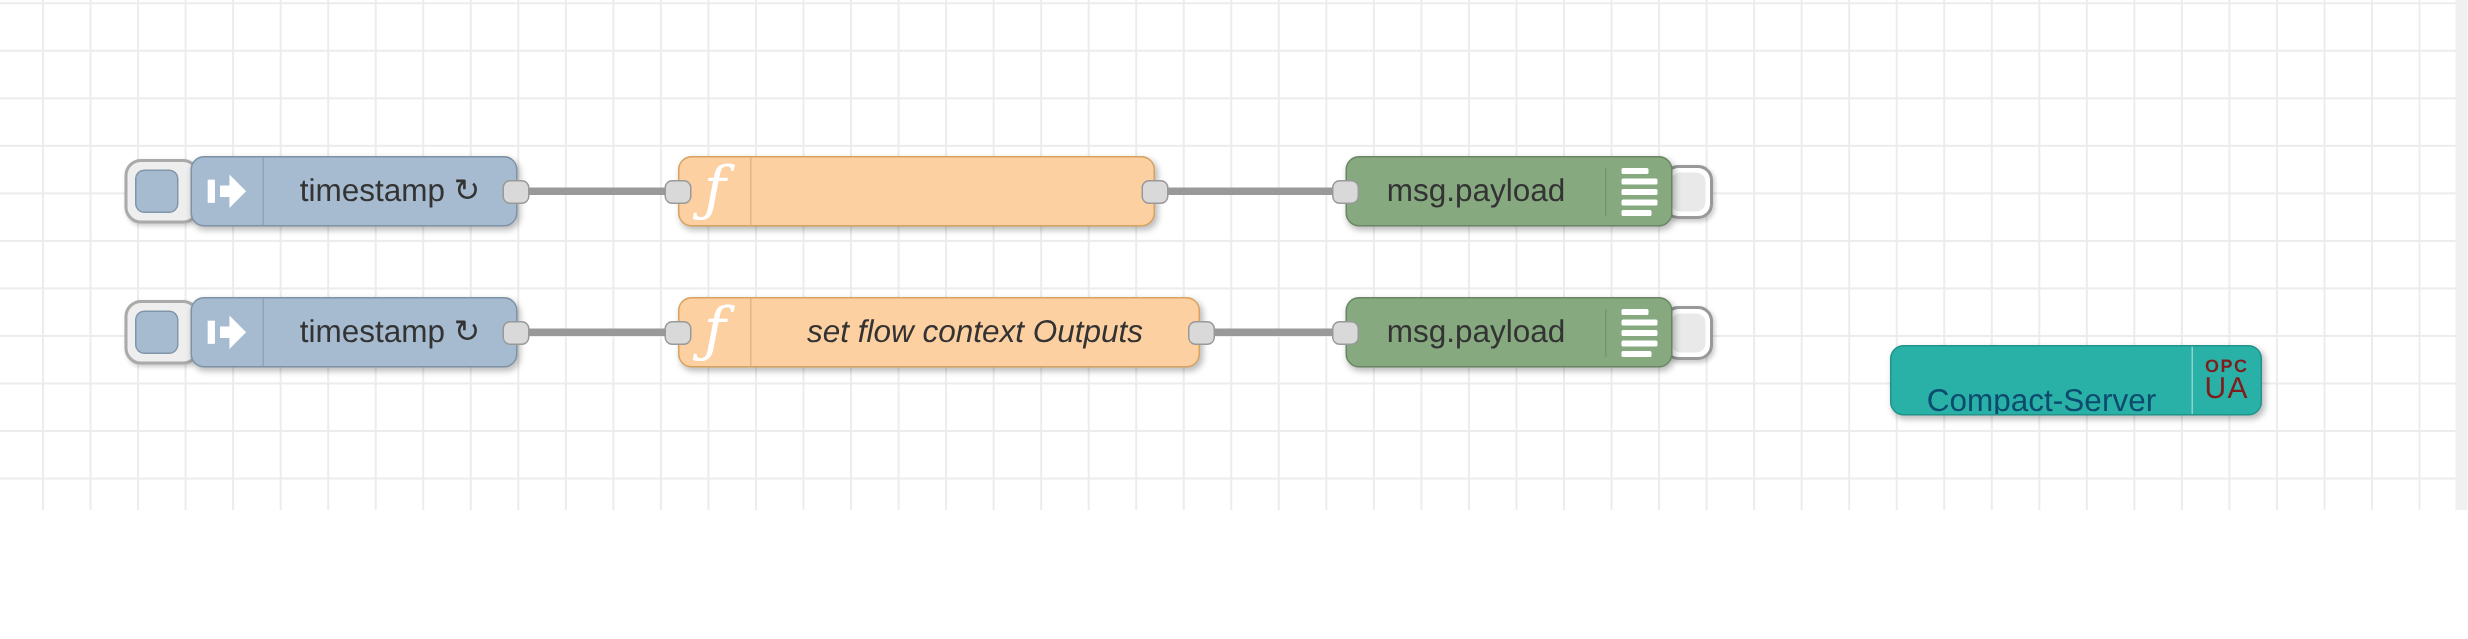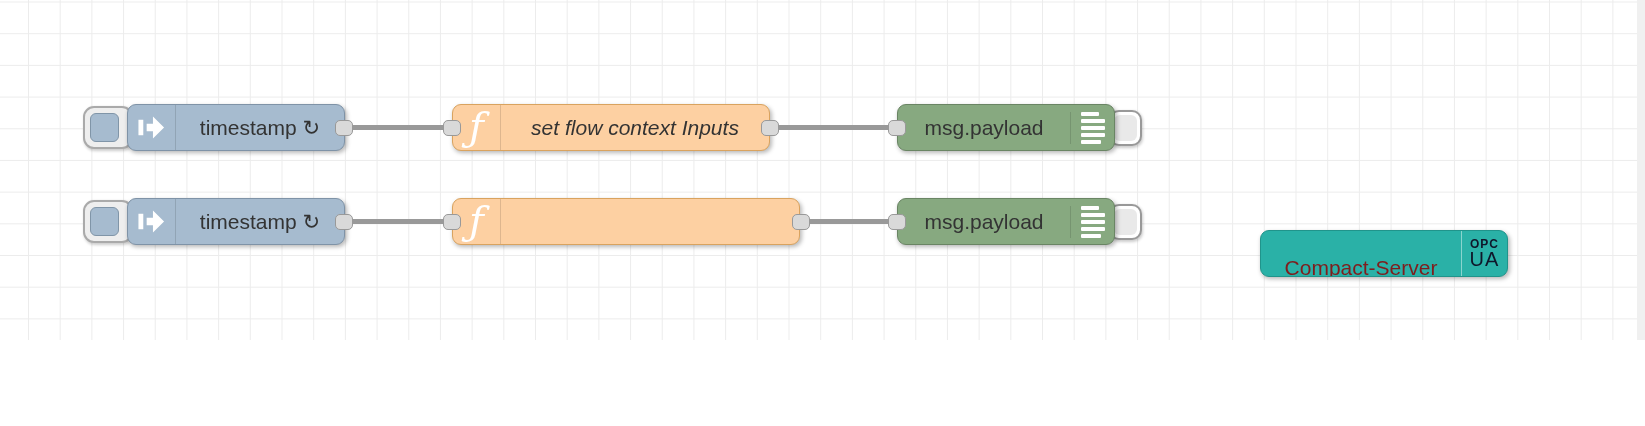--- a/index.html
+++ b/index.html
@@ -38,24 +38,24 @@
   .debug-toggle{position:absolute;top:6px;width:33px;height:36px;background:#fff;
               border:2px solid #999;border-radius:10px;box-sizing:border-box;z-index:2;
               box-shadow:1px 1.5px 3px rgba(0,0,0,0.2);}
   .debug-toggle-inner{position:absolute;left:3px;top:3px;right:3px;bottom:3px;background:#e9e9e9;
               border-radius:6px;}
   .fn-glyph{font-family:"DejaVu Serif",serif;font-style:italic;font-size:40px;color:#fff;
             line-height:1;margin-top:-4px;}
   .lines-icon{display:flex;flex-direction:column;gap:3px;align-items:flex-start;}
   .lines-icon .bar{height:4px;background:#fff;border-radius:1px;}
   .badge-region{width:45px;display:flex;flex-direction:column;align-items:center;justify-content:center;
-            border-left:1px solid rgba(255,255,255,0.45);flex:none;color:#0f172a;}
+            border-left:1px solid rgba(255,255,255,0.45);flex:none;color:#7f1d1d;}
   .badge-top{font-size:12px;font-weight:bold;letter-spacing:1px;line-height:12px;}
   .badge-bottom{font-size:20px;font-weight:normal;letter-spacing:1px;line-height:19px;}
-  .server-body .node-label{color:#7f1d1d;margin-top:28px;}
+  .server-body .node-label{color:#0c4a6e;margin-top:28px;}
 </style>
 </head>
 <body>
 
 <div class="canvas">
 
   <div class="wire" style="left:344px;top:125px;width:108px;"></div>
   <div class="wire" style="left:770px;top:125px;width:127px;"></div>
   <div class="wire" style="left:344px;top:219px;width:108px;"></div>
   <div class="wire" style="left:801px;top:219px;width:96px;"></div>
@@ -73,21 +73,20 @@
       </div>
       <div class="node-label">timestamp ↻</div>
     </div>
   </div>
 
   <div class="node-wrap italic" style="left:452px;top:104px;">
     <div class="node-body function-body" style="left:0;width:318px;">
       <div class="icon-region">
         <span class="fn-glyph">ƒ</span>
       </div>
-      <div class="node-label">set flow context Inputs</div>
     </div>
   </div>
 
   <div class="node-wrap" style="left:897px;top:104px;">
     <div class="debug-toggle" style="left:212px;">
       <div class="debug-toggle-inner"></div>
     </div>
     <div class="node-body debug-body" style="left:0;width:218px;">
       <div class="node-label">msg.payload</div>
       <div class="icon-region-right">
@@ -115,20 +114,21 @@
       </div>
       <div class="node-label">timestamp ↻</div>
     </div>
   </div>
 
   <div class="node-wrap italic" style="left:452px;top:198px;">
     <div class="node-body function-body" style="left:0;width:348px;">
       <div class="icon-region">
         <span class="fn-glyph">ƒ</span>
       </div>
+      <div class="node-label">set flow context Outputs</div>
     </div>
   </div>
 
   <div class="node-wrap" style="left:897px;top:198px;">
     <div class="debug-toggle" style="left:212px;">
       <div class="debug-toggle-inner"></div>
     </div>
     <div class="node-body debug-body" style="left:0;width:218px;">
       <div class="node-label">msg.payload</div>
       <div class="icon-region-right">

